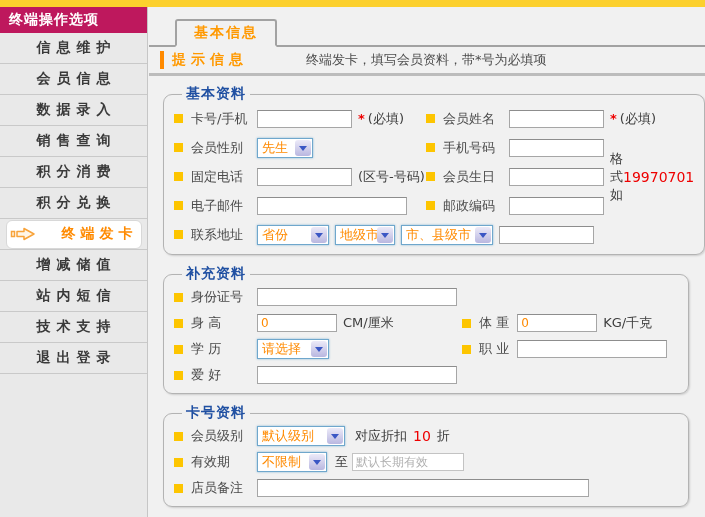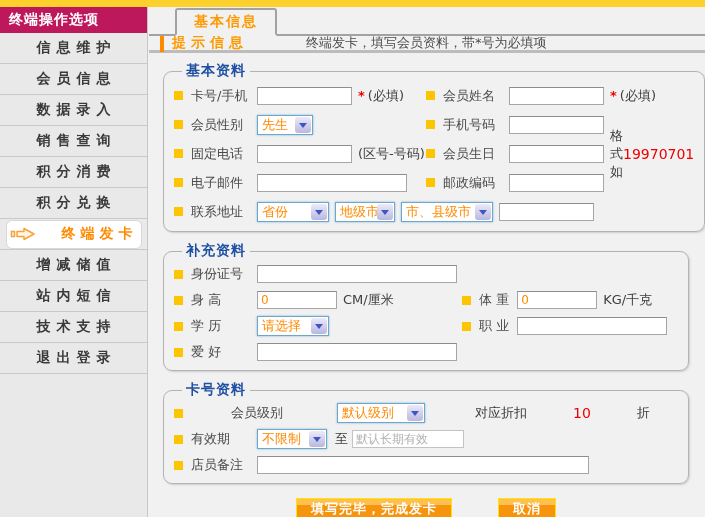--- a/index.html
+++ b/index.html
@@ -11,23 +11,23 @@
   .sidebar{position:absolute;left:0;top:7px;width:148px;height:510px;background:#e9e9e9;border-right:1px solid #c6c6c6;}
   .sb-header{height:26px;background:#be185d;color:#ffffff;font-size:14px;font-weight:bold;display:flex;align-items:center;padding-left:9px;letter-spacing:1px;}
   .sb-item{height:31px;display:flex;align-items:center;justify-content:center;font-size:14px;font-weight:bold;color:#3a3a3a;letter-spacing:6px;border-bottom:1px solid #c9c9c9;cursor:pointer;background:#e9e9e9;}
   .sb-item .lab{padding-left:6px;}
   .sb-item.active{background:#e9e9e9;border-bottom:1px solid #c9c9c9;}
   .active-pill{display:flex;align-items:center;justify-content:center;gap:26px;background:#ffffff;border:1px solid #d8d8d8;border-radius:6px;height:29px;width:136px;color:#ff8a00;letter-spacing:5px;font-size:14px;font-weight:bold;}
   .arrow-ic{flex:0 0 auto;}
 
   
   .main{position:absolute;left:149px;top:7px;width:556px;height:510px;background:#f1f1f1;}
-  .tabrow{position:relative;height:29px;border-bottom:2px solid #a2a2a2;}
+  .tabrow{position:relative;height:40px;border-bottom:2px solid #a2a2a2;}
   .tab{position:absolute;left:26px;bottom:-2px;width:102px;height:28px;border:2px solid #a2a2a2;border-bottom:2px solid #f1f1f1;border-radius:3px 3px 0 0;background:#f1f1f1;color:#ff9900;font-size:14px;font-weight:bold;display:flex;align-items:center;justify-content:center;letter-spacing:2px;cursor:pointer;}
-  .tiprow{height:17px;display:flex;align-items:center;border-bottom:3px solid #bcbcbc;}
+  .tiprow{height:29px;display:flex;align-items:center;border-bottom:3px solid #bcbcbc;}
   .tipbar{width:4px;height:18px;background:#ff8a00;margin-left:11px;}
   .tiptitle{color:#ff9900;font-size:14px;font-weight:bold;letter-spacing:5px;margin-left:8px;}
   .tiptext{color:#4d4d4d;font-size:13px;margin-left:58px;}
 
   .form{padding:9px 16px 0 14px;}
   fieldset{border:1px solid #b3b3b3;border-radius:9px;margin:0 0 10px 0;padding:1px 10px 5px 10px;box-shadow:1px 1px 2px rgba(0,0,0,.15);}
   legend{color:#2050a2;font-size:14px;font-weight:bold;padding:0 4px;margin-left:8px;letter-spacing:1px;}
   .row{display:flex;align-items:center;height:29px;}
   .row.h26{height:26px;}
   .cell{display:flex;align-items:center;}
@@ -243,21 +243,21 @@
             <span class="bullet"></span>
             <span class="lbl">爱 好</span>
             <input class="txt w200" value="" style="">
           </div>
         </div>
       </fieldset>
 
       <fieldset>
         <legend>卡号资料</legend>
         <div class="row h26">
-          <div class="cell" style="flex:1;gap:40px;">
+          <div class="cell" style="flex:1;">
             <span class="bullet"></span>
             <span class="lbl">会员级别</span>
             <span class="select sw88 mr4">
               <span class="sel-text">默认级别</span>
               <span class="sel-arrow"></span>
             </span>
             <span class="hint gap">对应折扣</span>
             <span class="red" style="margin:0 6px;">10</span>
             <span class="hint">折</span>
           </div>

